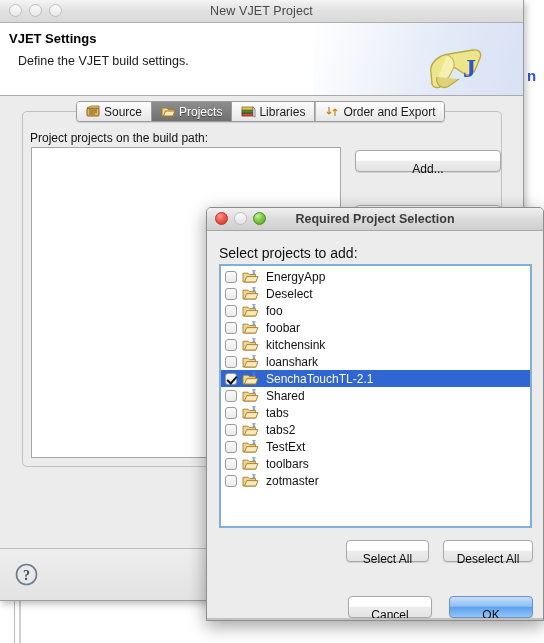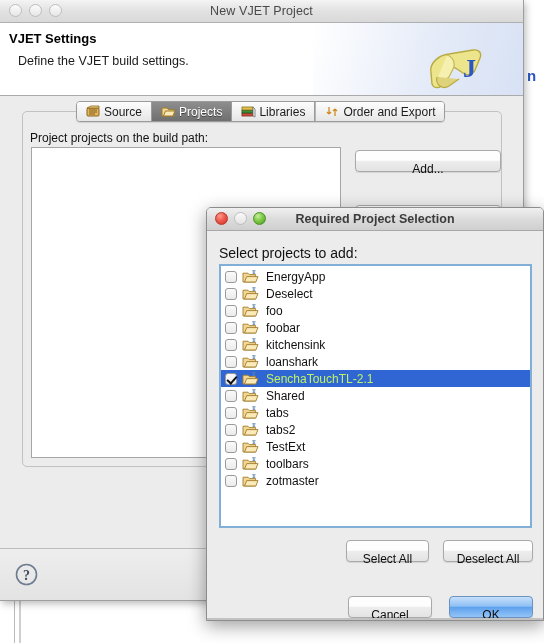--- a/index.html
+++ b/index.html
@@ -290,21 +290,21 @@
     display: flex;
     align-items: center;
     height: 17px;
     padding-left: 4px;
     font-size: 12px;
     color: #111111;
     cursor: default;
   }
   .li-row.selected {
     background: #2f66d4;
-    color: #bef264;
+    color: #fef9c3;
   }
   .li-check {
     width: 12px; height: 12px;
     border: 1px solid #9a9a9a;
     border-radius: 3px;
     background: linear-gradient(to bottom, #fafafa, #ebebeb);
     box-sizing: border-box;
     flex: none;
     margin-right: 5px;
     position: relative;

